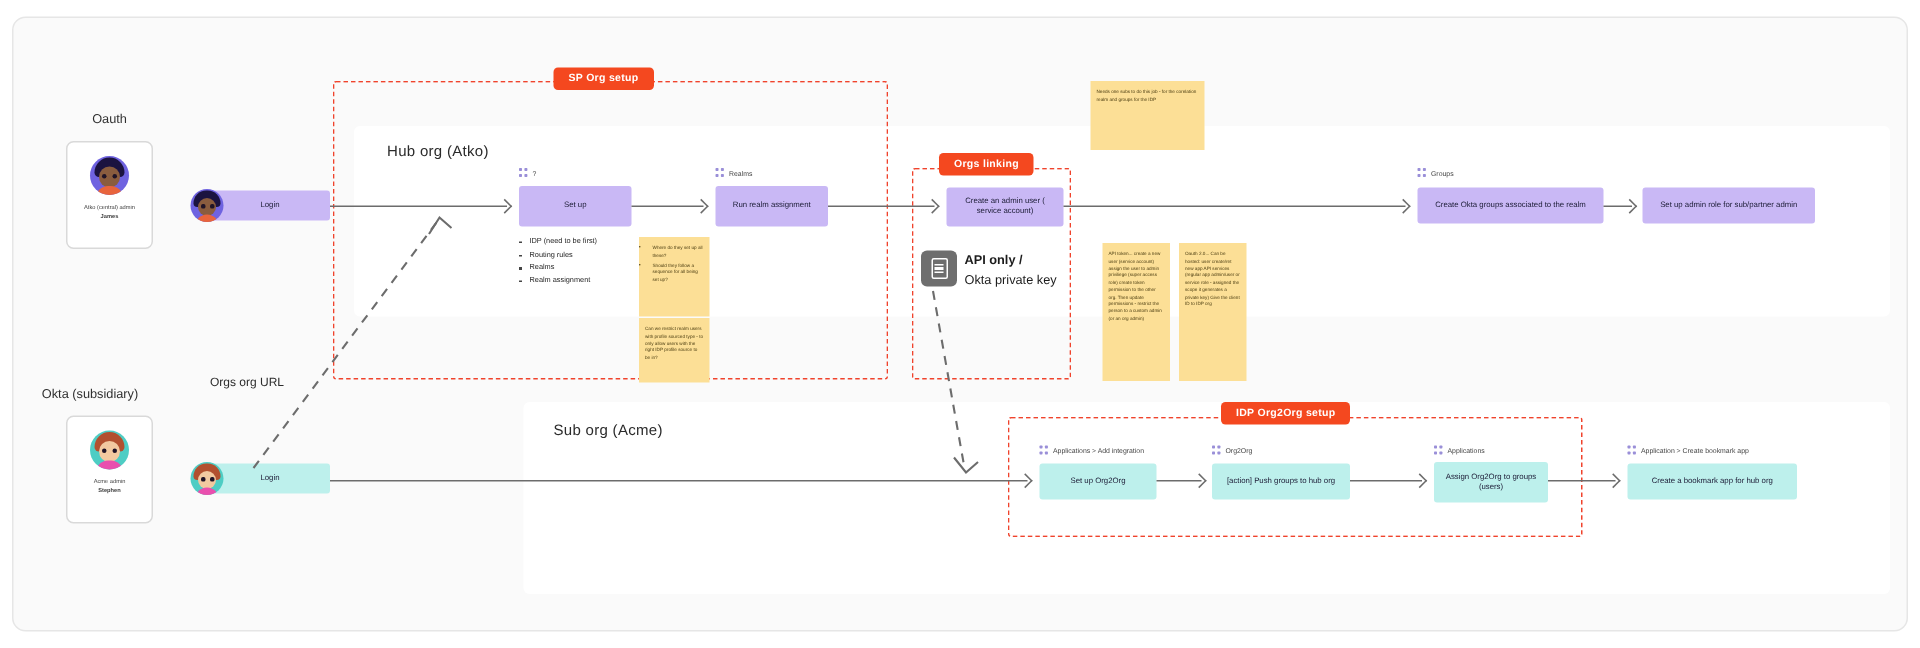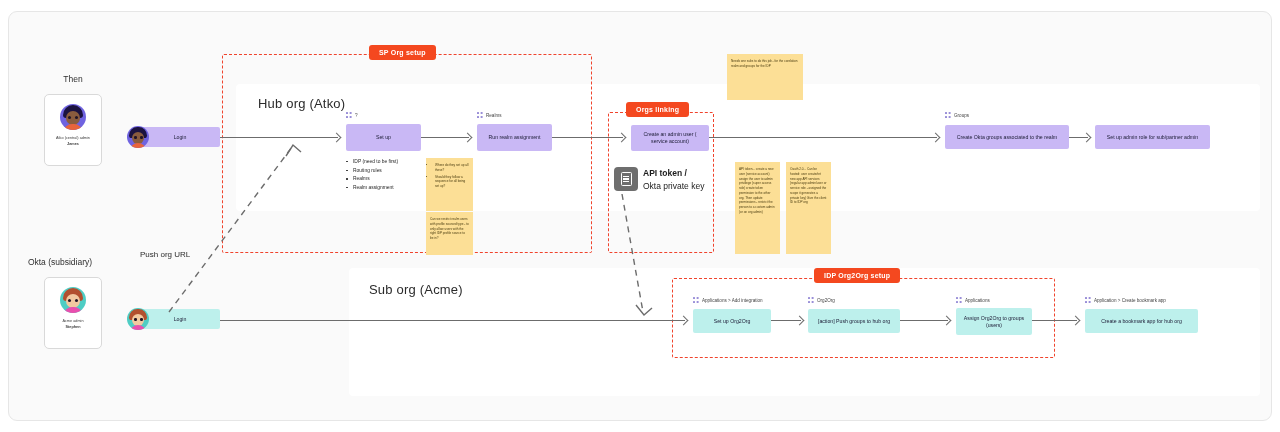--- a/index.html
+++ b/index.html
@@ -18,21 +18,21 @@
     overflow: hidden;
   }
   
   .lane {
     position: absolute;
     background: #ffffff;
     border-radius: 4px;
   }
   .lane-title {
     position: absolute;
-    font-size: 13px; color: #2b2b2b; letter-spacing: .2px;
+    font-size: 10px; color: #2b2b2b; letter-spacing: .2px;
   }
   
   .org-label {
     position: absolute; font-size: 8.5px; color: #2f2f2f; text-align: center;
     width: 120px;
   }
   .persona-card {
     position: absolute; width: 58px; height: 72px;
     background: #fff; border: 1px solid #d9d9d9; border-radius: 5px;
     display: flex; flex-direction: column; align-items: center; justify-content: flex-start;
@@ -163,21 +163,21 @@
 
   <div class="frame" style="left:213px; top:42px; width:370px; height:199px;"></div>
   <div class="frame-label" style="left:360px; top:33px;">SP Org setup</div>
 
   <div class="frame" style="left:599px; top:100px; width:106px; height:141px;"></div>
   <div class="frame-label" style="left:617px; top:90px;">Orgs linking</div>
 
   <div class="frame" style="left:663px; top:266px; width:383px; height:80px;"></div>
   <div class="frame-label" style="left:805px; top:256px;">IDP Org2Org setup</div>
 
-  <div class="org-label" style="left:4px; top:62px;">Then</div>
+  <div class="org-label" style="left:4px; top:62px;">Oauth</div>
 
   <div class="persona-card" style="left:35px; top:82px;">
     <div class="avatar purple">
       <span class="av-hair"></span>
         <span class="av-face"></span>
       <span class="av-eye l"></span>
         <span class="av-eye r"></span>
       <span class="av-body"></span>
     </div>
     <div class="cap">
@@ -213,21 +213,21 @@
 
   <div class="mini-avatar" style="left:118px; top:296px; background:#4ecdc4;">
     <span class="av-hair" style="background:#b2502f;"></span>
     <span class="av-face" style="background:#f2c9a0;"></span>
     <span class="av-eye l"></span>
       <span class="av-eye r"></span>
     <span class="av-body" style="background:#e94fae;"></span>
   </div>
   <div class="node teal pill" style="left:131px; top:297px; width:80px; height:20px;">Login</div>
 
-  <div class="annot" style="left:131px; top:238px;">Push org URL</div>
+  <div class="annot" style="left:131px; top:238px;">Orgs org URL</div>
 
   <div class="node-cap" style="left:337px; top:100px;">
     <i class="cap-ico"></i>
     <span>?</span>
   </div>
   <div class="node purple" style="left:337px; top:112px; width:75px; height:27px;">Set up</div>
 
   <ul class="bullets" style="left:337px; top:146px;">
     <li>IDP (need to be first)</li>
     <li>Routing rules</li>
@@ -244,21 +244,21 @@
   <div class="node purple" style="left:622px; top:113px; width:78px; height:26px;">Create an admin user ( service account)</div>
 
   <div class="key-badge" style="left:605px; top:155px;">
     <span class="doc">
       <i></i>
         <i></i>
         <i></i>
     </span>
   </div>
   <div class="key-text" style="left:634px; top:155px;">
-    <b>API token /</b>
+    <b>API only /</b>
     <div>Okta private key</div>
   </div>
 
   <div class="node-cap" style="left:936px; top:100px;">
     <i class="cap-ico"></i>
     <span>Groups</span>
   </div>
   <div class="node purple" style="left:936px; top:113px; width:124px; height:24px;">Create Okta groups associated to the realm</div>
 
   <div class="node purple" style="left:1086px; top:113px; width:115px; height:24px;">Set up admin role for sub/partner admin</div>

